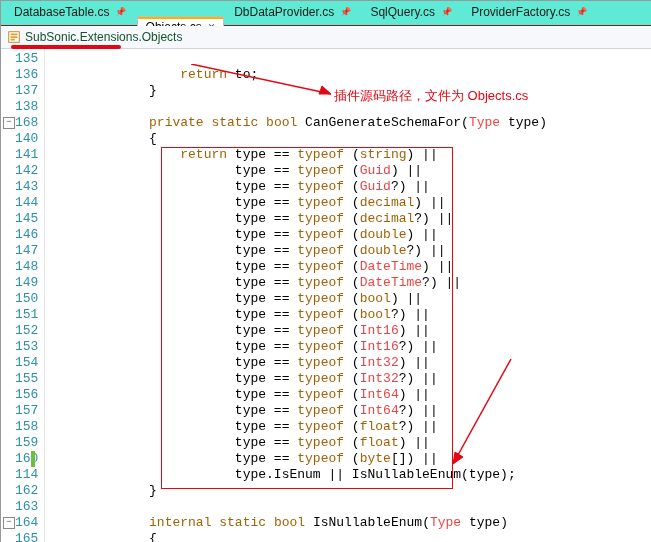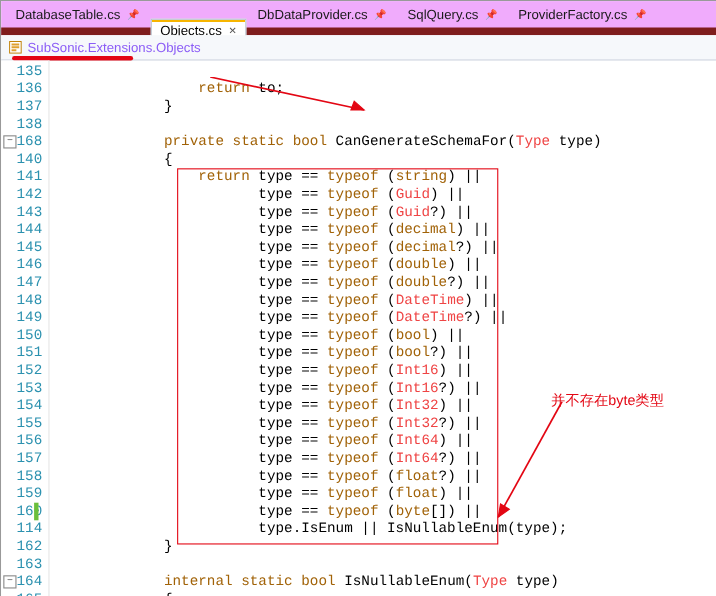--- a/index.html
+++ b/index.html
@@ -1,26 +1,26 @@
 <!DOCTYPE html>
 <html><head>
 <meta charset="utf-8">
 <style>
 html,body{margin:0;padding:0;font-family:Consolas,"Courier New",monospace;font-size:13px;background:#fff;color:#000}
 body{width:651px;height:542px;overflow:hidden;position:relative;border:1px solid #999}
-.tabbar{display:flex;align-items:center;background:#f0abfc;border-bottom:7px solid #7f1d1d;height:24px;padding-left:4px}
+.tabbar{display:flex;align-items:flex-start;background:#5eead4;border-bottom:1px solid #7f1d1d;height:24px;padding-left:4px}
 .tab{display:flex;align-items:center;padding:3px 8px;font:12px "Segoe UI",sans-serif;color:#1a1a1a;border:1px solid transparent;margin-right:1px}
 .tab.active{background:#fff;border:1px solid #b7c1ce;border-bottom:1px solid #fff;position:relative;top:15px;font-weight:400;color:#000;background:#fff3a4}
 .tab.active{background:#fff;border-color:#b7c1ce}
 .tab .pin{margin-left:6px;font-size:10px;color:#5a6b84}
 .tab .close{margin-left:6px;font-size:11px;color:#555}
 .tab.active{box-shadow:inset 0 2px 0 #f7b500}
 .crumbbar{display:flex;align-items:center;height:22px;background:#f6f8fb;border-bottom:1px solid #cfd6e0;padding-left:6px;font:12px "Segoe UI",sans-serif;position:relative}
 .crumb-icon{width:14px;height:14px;margin-right:4px}
-.crumb-text{color:#8b5cf6}
+.crumb-text{color:#14532d}
 .red-under{position:absolute;left:10px;top:19px;width:110px;height:4px;background:#e30613;border-radius:2px}
 .editor{display:flex;height:calc(100% - 46px);position:relative}
 .gutter{background:#fff;border-right:1px solid #e6e6e6;text-align:right;color:#2b91af;padding:2px 6px 2px 14px;user-select:none;position:relative}
 .gutter .ln{height:16px;line-height:16px}
 .fold{position:absolute;left:2px;width:10px;height:10px;border:1px solid #888;background:#fff;font-size:9px;line-height:8px;text-align:center;color:#555}
 .greenbar{position:absolute;left:30px;width:4px;background:#6cbf3b}
 .code{padding:2px 0 2px 10px;white-space:pre;line-height:16px;position:relative;flex:1}
 .kw{color:#a16207}
 .tp{color:#ef4444}
 .row{height:16px}
@@ -82,23 +82,23 @@
       <div class="ln">164</div>
       <div class="ln">165</div>
       <div class="fold" style="top: 68px;">−</div>
       <div class="fold" style="top: 468px;">−</div>
       <div class="greenbar" style="top: 402px; height: 16px;"></div>
     </div>
   <div class="code" id="code"><div class="row"></div><div class="row">                <span class="kw">return</span> to;</div><div class="row">            }</div><div class="row"></div><div class="row">            <span class="kw">private</span> <span class="kw">static</span> <span class="kw">bool</span> CanGenerateSchemaFor(<span class="tp">Type</span> type)</div><div class="row">            {</div><div class="row">                <span class="kw">return</span> type == <span class="kw">typeof</span> (<span class="kw">string</span>) ||</div><div class="row">                       type == <span class="kw">typeof</span> (<span class="tp">Guid</span>) ||</div><div class="row">                       type == <span class="kw">typeof</span> (<span class="tp">Guid</span>?) ||</div><div class="row">                       type == <span class="kw">typeof</span> (<span class="kw">decimal</span>) ||</div><div class="row">                       type == <span class="kw">typeof</span> (<span class="kw">decimal</span>?) ||</div><div class="row">                       type == <span class="kw">typeof</span> (<span class="kw">double</span>) ||</div><div class="row">                       type == <span class="kw">typeof</span> (<span class="kw">double</span>?) ||</div><div class="row">                       type == <span class="kw">typeof</span> (<span class="tp">DateTime</span>) ||</div><div class="row">                       type == <span class="kw">typeof</span> (<span class="tp">DateTime</span>?) ||</div><div class="row">                       type == <span class="kw">typeof</span> (<span class="kw">bool</span>) ||</div><div class="row">                       type == <span class="kw">typeof</span> (<span class="kw">bool</span>?) ||</div><div class="row">                       type == <span class="kw">typeof</span> (<span class="tp">Int16</span>) ||</div><div class="row">                       type == <span class="kw">typeof</span> (<span class="tp">Int16</span>?) ||</div><div class="row">                       type == <span class="kw">typeof</span> (<span class="tp">Int32</span>) ||</div><div class="row">                       type == <span class="kw">typeof</span> (<span class="tp">Int32</span>?) ||</div><div class="row">                       type == <span class="kw">typeof</span> (<span class="tp">Int64</span>) ||</div><div class="row">                       type == <span class="kw">typeof</span> (<span class="tp">Int64</span>?) ||</div><div class="row">                       type == <span class="kw">typeof</span> (<span class="kw">float</span>?) ||</div><div class="row">                       type == <span class="kw">typeof</span> (<span class="kw">float</span>) ||</div><div class="row">                       type == <span class="kw">typeof</span> (<span class="kw">byte</span>[]) ||</div><div class="row">                       type.IsEnum || IsNullableEnum(type);</div><div class="row">            }</div><div class="row"></div><div class="row">            <span class="kw">internal</span> <span class="kw">static</span> <span class="kw">bool</span> IsNullableEnum(<span class="tp">Type</span> type)</div><div class="row">            {</div></div>
 
   <div class="redbox" style="left:160px;top:98px;width:290px;height:340px"></div>
 
+  <div class="anno" style="left:333px;top:38px">插件源码路径，文件为 Objects.cs</div>
   <svg class="arrow" style="left:190px;top:15px" width="150" height="40">
       <line x1="0" y1="0" x2="140" y2="30" stroke-width="1.5"></line>
       <polygon points="140,30 131,22 128,30"></polygon>
     </svg>
 
-  <div class="anno" style="left:500px;top:300px">并不存在byte类型</div>
   <svg class="arrow" style="left:450px;top:310px" width="110" height="110">
       <line x1="60" y1="0" x2="2" y2="105" stroke-width="1.5"></line>
       <polygon points="2,105 12,98 4,93"></polygon>
     </svg>
 </div>
 
 </body></html>

